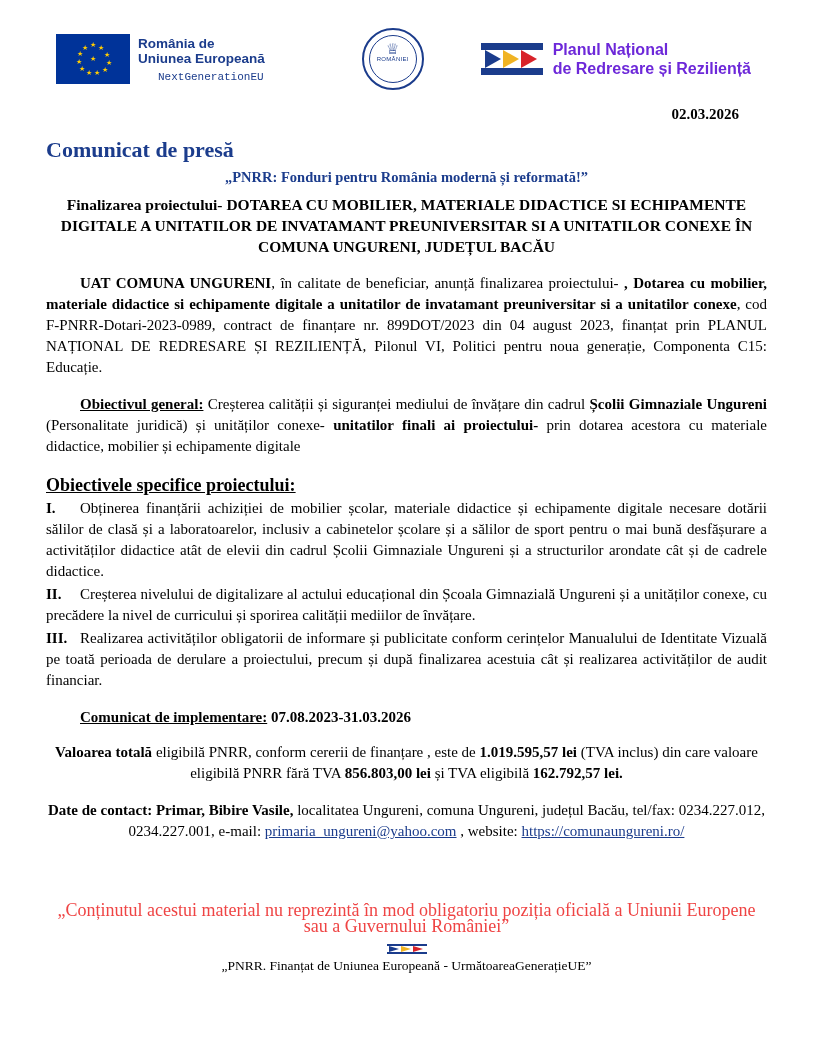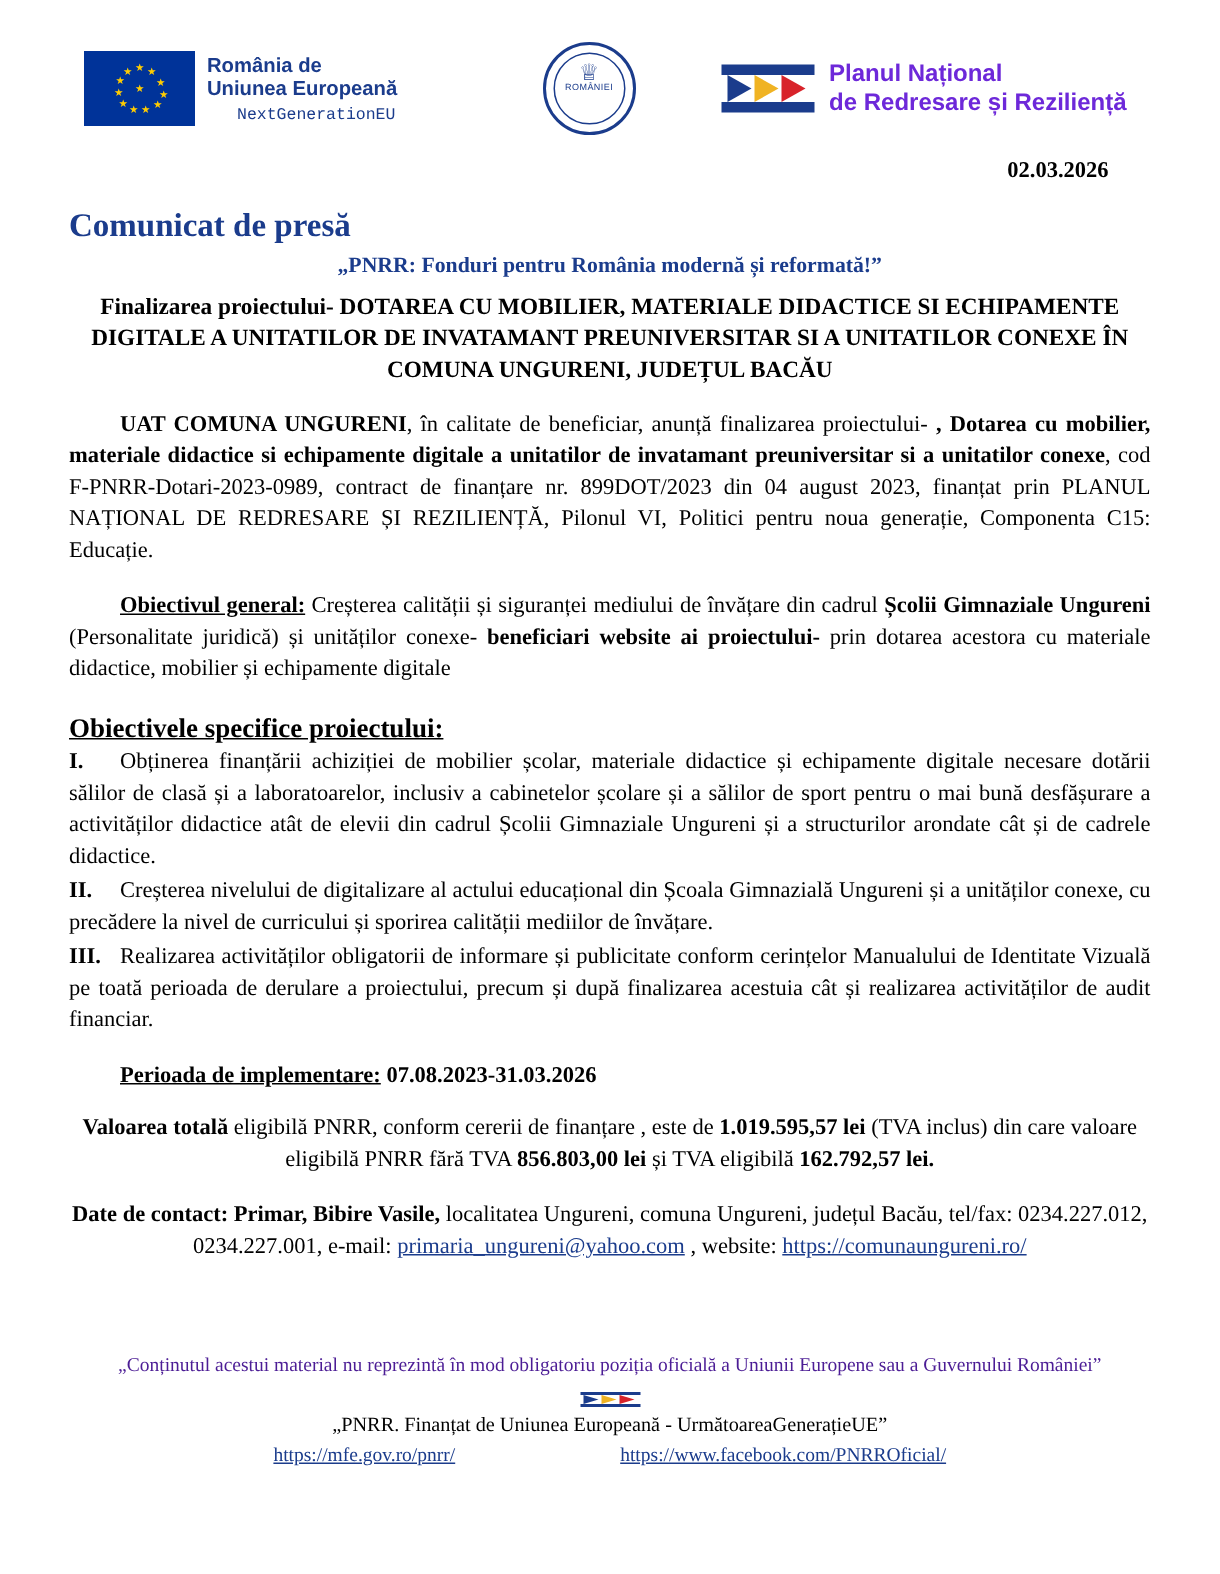--- a/index.html
+++ b/index.html
@@ -232,22 +232,22 @@
     color: #1b3c8c;
     text-decoration: underline;
   }
 
   
   .footer {
     margin-top: 60px;
     text-align: center;
   }
   .footer .disclaimer {
-    color: #4c1d95;
-    font-size: 13px;
+    color: #ef4444;
+    font-size: 18px;
     line-height: 16px;
     font-family: Liberation Serif, serif;
   }
   .footer-mark {
     width: 40px;
     height: 10px;
     margin: 10px auto 0 auto;
     position: relative;
   }
   .footer-mark .fbar {
@@ -339,56 +339,52 @@
 
   <h1 class="title">Comunicat de presă</h1>
   <div class="subtitle">„PNRR: Fonduri pentru România modernă și reformată!”</div>
   <div class="project-title">Finalizarea proiectului- DOTAREA CU MOBILIER, MATERIALE DIDACTICE SI ECHIPAMENTE DIGITALE A UNITATILOR DE INVATAMANT PREUNIVERSITAR SI A UNITATILOR CONEXE ÎN COMUNA UNGURENI, JUDEȚUL BACĂU</div>
 
   <p class="body indent">
     <span class="b">UAT COMUNA UNGURENI</span><span>, în calitate de beneficiar, anunță finalizarea proiectului- </span><span class="b">, Dotarea cu mobilier, materiale didactice si echipamente digitale a unitatilor de invatamant preuniversitar si a unitatilor conexe</span><span>, cod F-PNRR-Dotari-2023-0989, contract de finanțare nr. 899DOT/2023 din 04 august 2023, finanțat prin PLANUL NAȚIONAL DE REDRESARE ȘI REZILIENȚĂ, Pilonul VI, Politici pentru noua generație, Componenta C15: Educație.</span>
   </p>
 
   <p class="body indent">
-    <span class="bu">Obiectivul general:</span><span> Creșterea calității și siguranței mediului de învățare din cadrul </span><span class="b">Școlii Gimnaziale Ungureni</span><span> (Personalitate juridică) și unităților conexe- </span><span class="b">beneficiari website ai proiectului-</span><span> prin dotarea acestora cu materiale didactice, mobilier și echipamente digitale</span>
+    <span class="bu">Obiectivul general:</span><span> Creșterea calității și siguranței mediului de învățare din cadrul </span><span class="b">Școlii Gimnaziale Ungureni</span><span> (Personalitate juridică) și unităților conexe- </span><span class="b">unitatilor finali ai proiectului-</span><span> prin dotarea acestora cu materiale didactice, mobilier și echipamente digitale</span>
   </p>
 
   <div class="obj-heading">Obiectivele specifice proiectului:</div>
 
   <p class="obj-item">
     <span class="num">I.</span><span>Obținerea finanțării achiziției de mobilier școlar, materiale didactice și echipamente digitale necesare dotării sălilor de clasă și a laboratoarelor, inclusiv a cabinetelor școlare și a sălilor de sport pentru o mai bună desfășurare a activităților didactice atât de elevii din cadrul Școlii Gimnaziale Ungureni  și a structurilor arondate cât și de cadrele didactice.</span>
   </p>
   <p class="obj-item">
     <span class="num">II.</span><span>Creșterea nivelului de digitalizare al actului educațional din Școala Gimnazială Ungureni și a unităților conexe, cu precădere la nivel de curricului și sporirea calității mediilor de învățare.</span>
   </p>
   <p class="obj-item">
     <span class="num">III.</span><span>Realizarea activităților obligatorii de informare și publicitate conform cerințelor Manualului de Identitate Vizuală pe toată perioada de derulare a proiectului, precum și după finalizarea acestuia cât și realizarea activităților de audit financiar.</span>
   </p>
 
   <p class="period-line">
-    <span class="bu">Perioada de implementare:</span><span class="b"> 07.08.2023-31.03.2026</span>
+    <span class="bu">Comunicat de implementare:</span><span class="b"> 07.08.2023-31.03.2026</span>
   </p>
 
   <p class="center-line">
     <span class="b">Valoarea totală</span><span> eligibilă PNRR, conform cererii de finanțare , este de </span><span class="b">1.019.595,57 lei</span><span> (TVA inclus) din care valoare eligibilă PNRR fără TVA </span><span class="b">856.803,00 lei</span><span> și TVA eligibilă </span><span class="b">162.792,57 lei.</span>
   </p>
 
   <p class="contact-line">
     <span class="b">Date de contact: Primar, Bibire Vasile,</span><span> localitatea Ungureni, comuna Ungureni, județul Bacău, tel/fax: 0234.227.012, 0234.227.001, e-mail: </span><a class="link" href="#">primaria_ungureni@yahoo.com</a><span> , website: </span><a class="link" href="#">https://comunaungureni.ro/</a>
   </p>
 
   <div class="footer">
     <div class="disclaimer">„Conținutul acestui material nu reprezintă în mod obligatoriu poziția oficială a Uniunii Europene sau a Guvernului României”</div>
     <div class="footer-mark">
       <div class="fbar f1"></div>
       <div class="ftri g1"></div>
       <div class="ftri g2"></div>
       <div class="ftri g3"></div>
       <div class="fbar f2"></div>
     </div>
     <div class="tagline">„PNRR. Finanțat de Uniunea Europeană - UrmătoareaGenerațieUE”</div>
-    <div class="links">
-      <a class="link" href="#">https://mfe.gov.ro/pnrr/</a>
-      <a class="link" href="#">https://www.facebook.com/PNRROficial/</a>
-    </div>
   </div>
 
 </div>
 
 </body></html>

